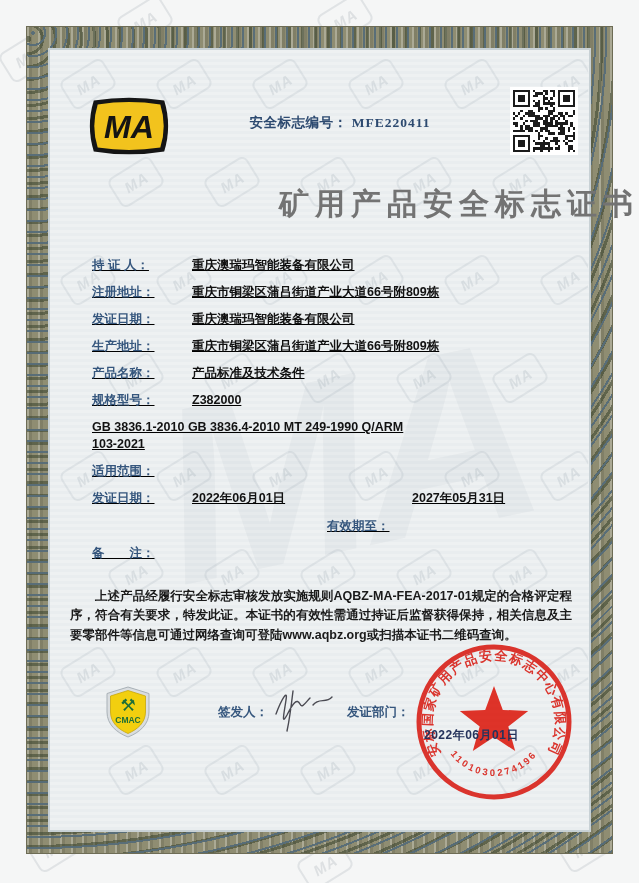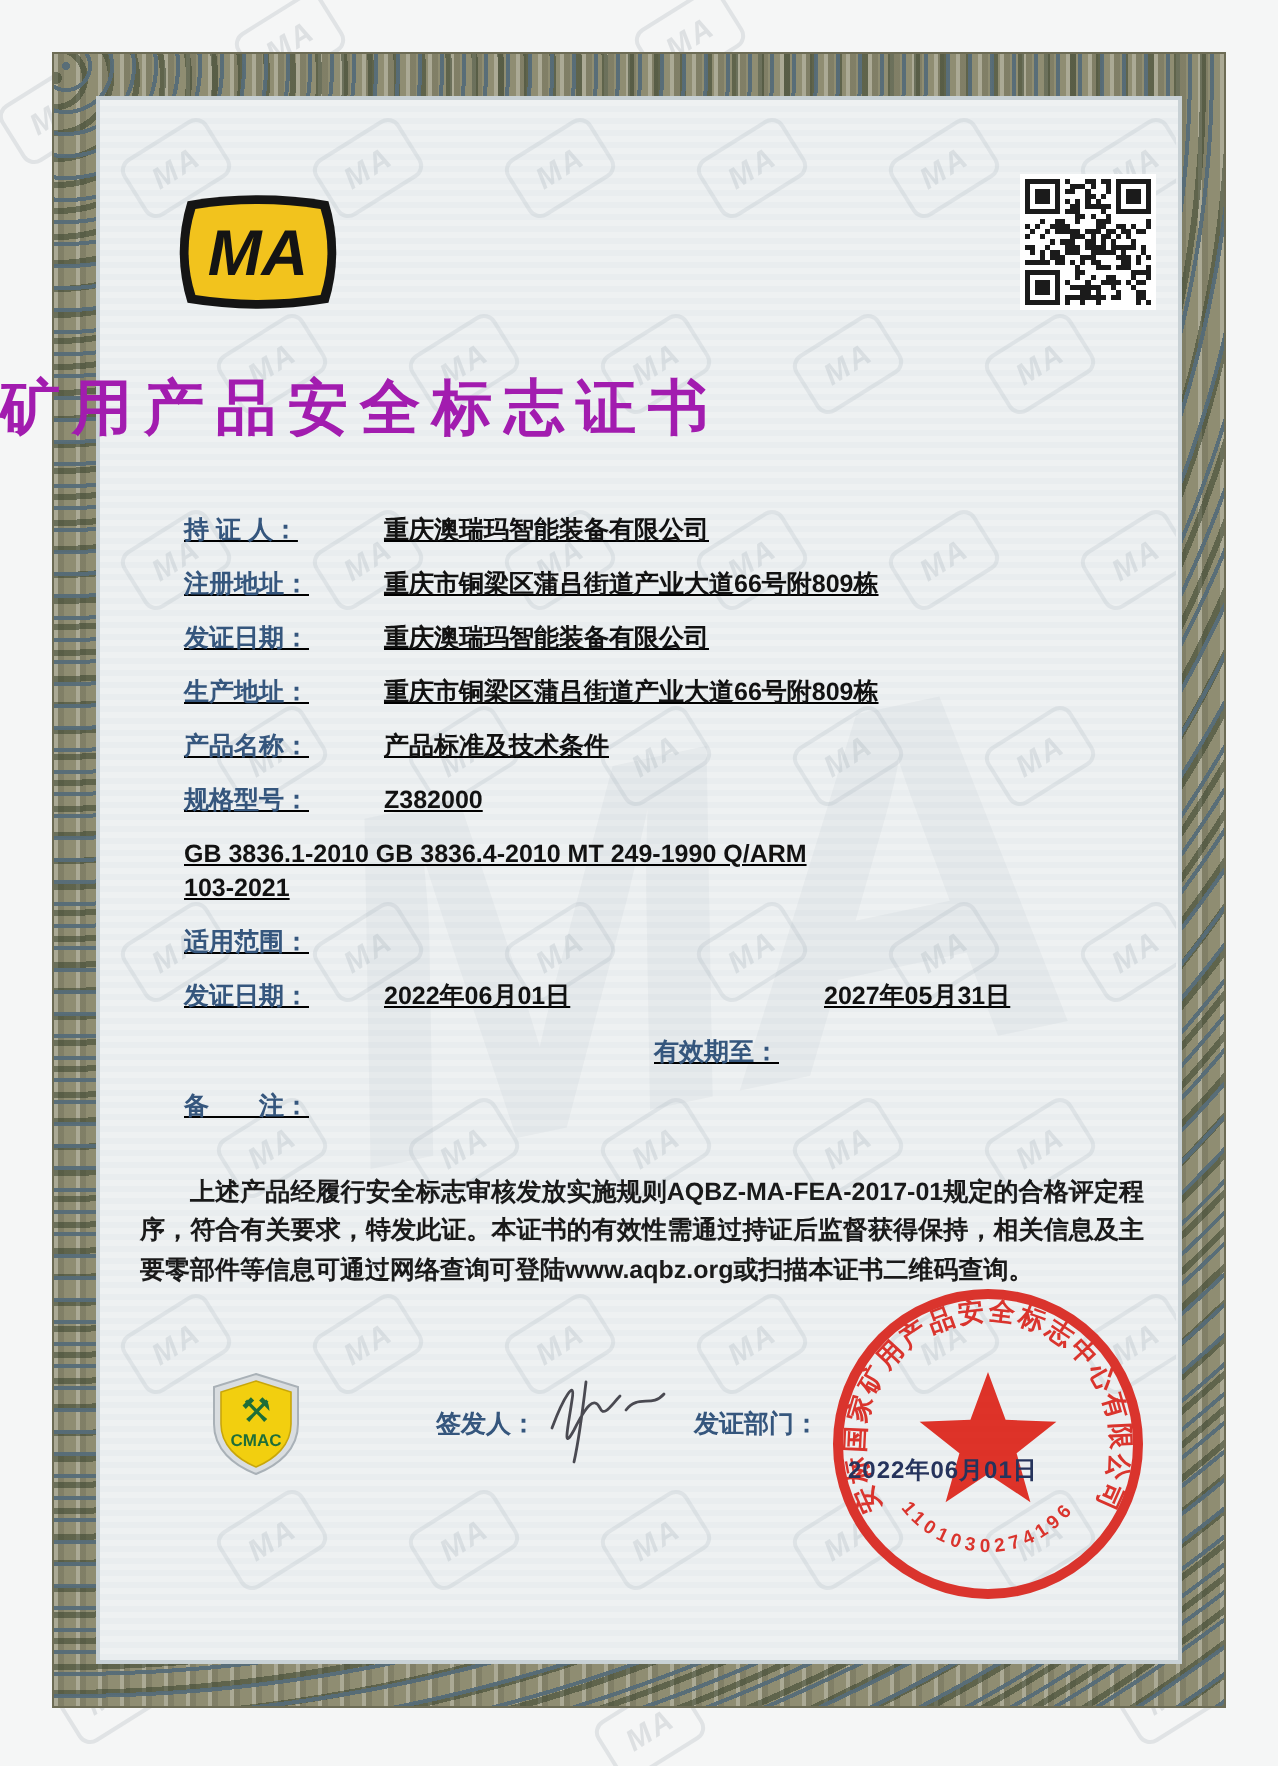--- a/index.html
+++ b/index.html
@@ -39,23 +39,23 @@
   
   .content{position:absolute;inset:0;z-index:3;}
   .ma-logo{position:absolute;left:84px;top:95px;width:90px;height:62px;}
   .certno{
     position:absolute;left:222px;top:114px;width:236px;text-align:center;
     font-size:13.5px;font-weight:700;color:#2d4a70;letter-spacing:.5px;
   }
   .certno .val{font-family:"Liberation Serif","DejaVu Serif",serif;letter-spacing:1px;}
   .qr{position:absolute;left:510px;top:87px;width:68px;height:68px;}
   .title{
-    position:absolute;left:0;top:184px;width:100%;text-align:left;
+    position:absolute;left:0;top:184px;width:100%;text-align:right;
     font-family:"Liberation Serif","DejaVu Serif",serif;
-    font-size:30px;font-weight:700;color:#a21caf;letter-spacing:6px;
+    font-size:30px;font-weight:700;color:#737373;letter-spacing:6px;
   }
   .fields{position:absolute;left:92px;top:257px;width:492px;text-decoration:underline;}
   .frow{display:flex;margin-bottom:10px;line-height:17px;}
   .flabel{flex:0 0 100px;color:#35567d;font-weight:700;font-size:12.5px;}
   .fvalue{font-weight:700;color:#121212;font-size:12.5px;}
   .frow.standards .flabel{flex:0 0 153px;}
   .frow.standards .fvalue{max-width:335px;}
   .frow.dates .fvalue.issue{flex:0 0 135px;}
   .frow.dates .flabel.valid{flex:0 0 85px;margin-top:28px;}
   .statement{
@@ -150,20 +150,24 @@
   <div class="content">
 
     <div class="ma-logo">
       <svg viewBox="0 0 92 62" width="90" height="62" aria-hidden="true">
         <path d="M10,5 Q46,-1 82,5 Q90,31 82,57 Q46,63 10,57 Q2,31 10,5 Z" fill="#151515"></path>
         <path d="M14,9 Q46,4 78,9 Q85,31 78,53 Q46,58 14,53 Q7,31 14,9 Z" fill="#f2c31d"></path>
         <text x="46" y="43" text-anchor="middle" font-size="33" font-weight="900" font-style="italic" fill="#141414" font-family="Liberation Sans, sans-serif">MA</text>
       </svg>
     </div>
 
+    <div class="certno">
+      <span>安全标志编号：</span>
+      <span class="val">MFE220411</span>
+    </div>
 
     <div class="qr"><svg viewBox="-1 -1 27 27" width="68" height="68" shape-rendering="crispEdges">
           <rect x="-1" y="-1" width="27" height="27" fill="#ffffff"></rect>
           <g fill="#1b1b1b">
             <rect x="8" y="0" width="1" height="1"></rect>
             <rect x="12" y="0" width="1" height="1"></rect>
             <rect x="13" y="0" width="1" height="1"></rect>
             <rect x="15" y="0" width="1" height="1"></rect>
             <rect x="16" y="0" width="1" height="1"></rect>
             <rect x="9" y="1" width="1" height="1"></rect>

